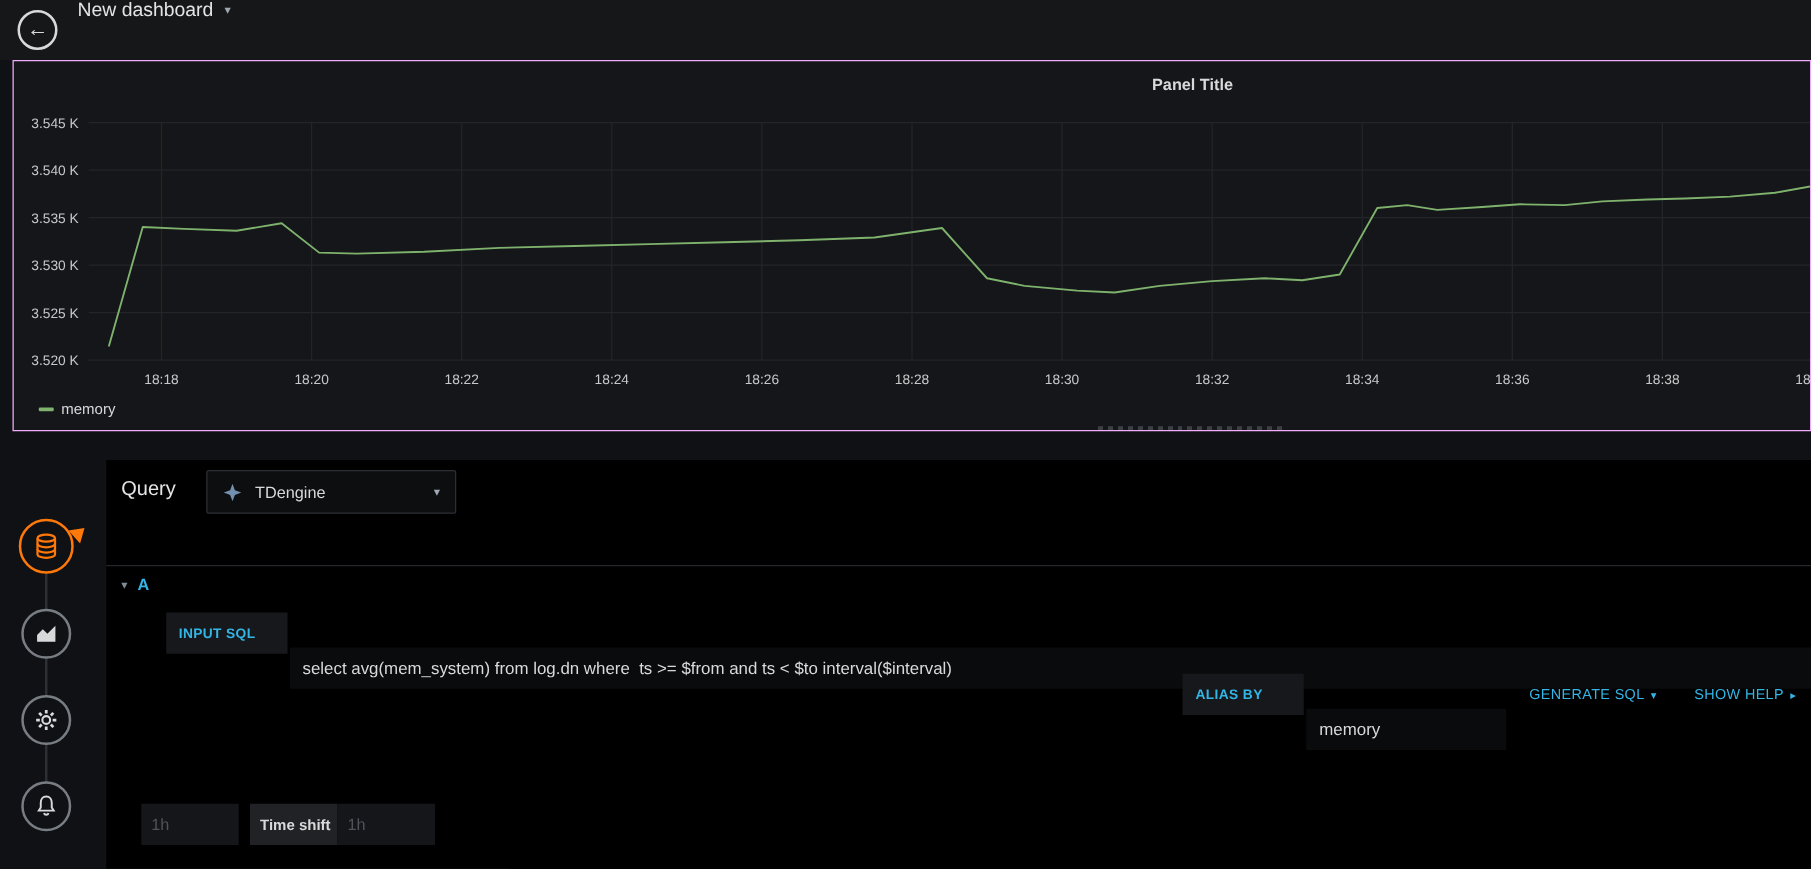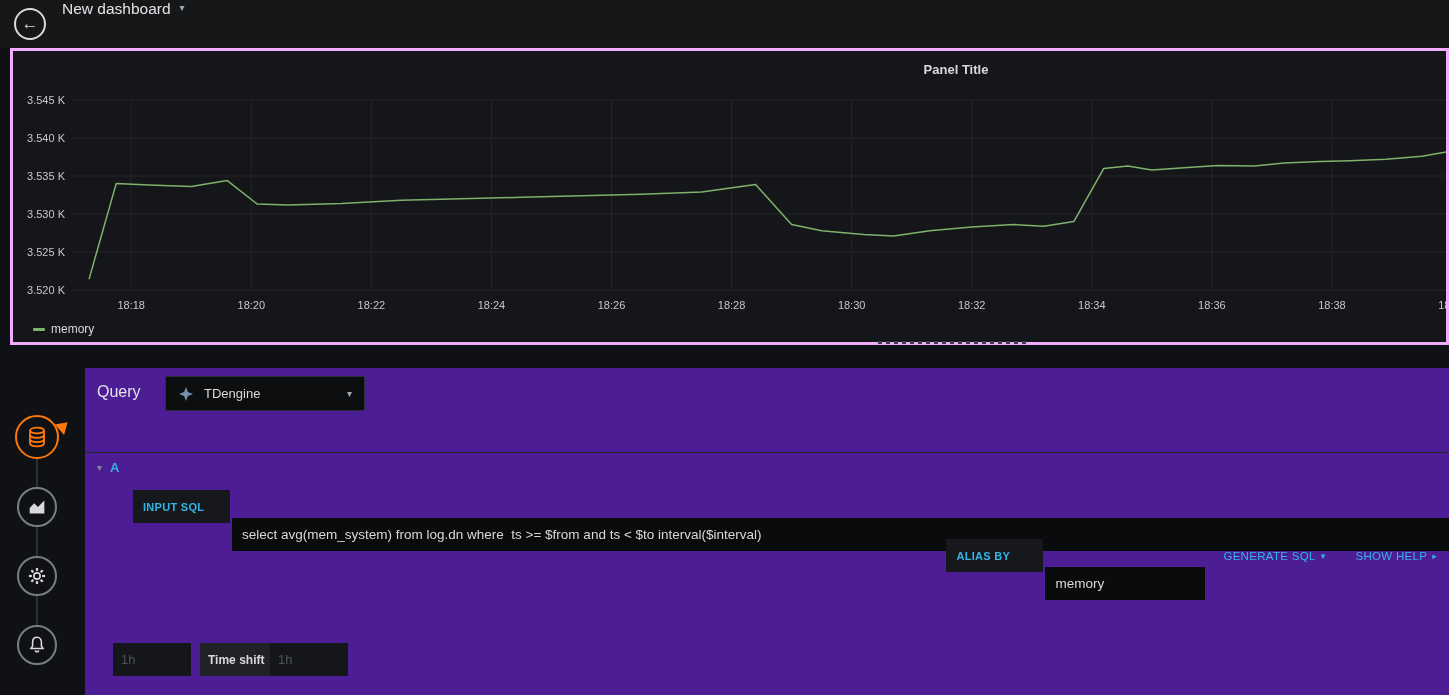--- a/index.html
+++ b/index.html
@@ -10,39 +10,39 @@
     font-family:"Liberation Sans", sans-serif; font-size:13px;
   }
   
   .header { position:absolute; left:0; top:0; width:1449px; height:48px; background:#161719; display:flex; align-items:center; }
   .back-btn { position:absolute; left:14px; top:8px; width:32px; height:32px; border:2px solid #d8d9da; border-radius:50%;
     display:flex; align-items:center; justify-content:center; color:#d8d9da; font-size:17px; cursor:pointer; background:transparent; }
   .dash-title { position:absolute; left:62px; top:0; height:48px; display:flex; gap:9px; cursor:pointer; }
   .dash-title .t { font-size:15.5px; font-weight:500; color:#e3e4e6; }
   .dash-title .c { font-size:10px; color:#9fa7b3; padding-top:2px; }
   
-  .panel { position:absolute; left:10px; top:48px; width:1439px; height:297px; background:#151619; border:3px solid #f0abfc; overflow:hidden; }
+  .panel { position:absolute; left:10px; top:48px; width:1439px; height:297px; background:#151619; border:1px solid #f0abfc; overflow:hidden; }
   .panel-title { position:absolute; left:943px; top:11px; transform:translateX(-50%); font-size:13px; font-weight:bold; color:#d8d9da; cursor:pointer; }
   #chart-svg { position:absolute; left:0; top:0; }
   .legend { position:absolute; left:20px; top:271px; display:flex; align-items:center; gap:6px; cursor:pointer; }
   .legend .swatch { width:12px; height:3px; border-radius:1px; }
   .legend .lbl { font-size:12px; color:#d8d9da; }
   .scroll-handle { position:absolute; left:878px; top:341px; width:151px; height:3px;
     background:repeating-linear-gradient(90deg,#3c3f44 0 4px,transparent 4px 8px); cursor:grab; }
   
   .tab-line { position:absolute; left:36px; top:420px; width:2px; height:240px; background:#2c2f34; }
   .tab { position:absolute; border-radius:50%; background:#101114; display:flex; align-items:center; justify-content:center; cursor:pointer; }
   .tab.queries { left:15px; top:415px; width:44px; height:44px; border:2px solid #ff780a; }
   .tab.viz     { left:17px; top:487px; width:40px; height:40px; border:2px solid #787d84; }
   .tab.general { left:17px; top:556px; width:40px; height:40px; border:2px solid #787d84; }
   .tab.alert   { left:17px; top:625px; width:40px; height:40px; border:2px solid #787d84; }
   .active-arrow { position:absolute; left:58px; top:419px; width:0; height:0;
     border-top:7px solid transparent; border-bottom:7px solid transparent; border-left:11px solid #ff780a; transform:rotate(-42deg); }
   
-  .editor { position:absolute; left:85px; top:368px; right:0; bottom:0; background:#4c1d95; }
+  .editor { position:absolute; left:85px; top:368px; right:0; bottom:0; background:#000000; }
   .query-label { position:absolute; left:12px; top:15px; font-size:16px; font-weight:500; color:#e3e4e6; }
   .ds-dropdown { position:absolute; left:80px; top:8px; width:200px; height:35px; background:#0d0e10; border:1px solid #2c2f34; border-radius:2px;
     display:flex; align-items:center; padding:2px 12px; gap:10px; cursor:pointer; }
   .ds-dropdown .name { flex:1; color:#d8d9da; font-size:13px; }
   .ds-dropdown .c { font-size:10px; color:#9fa7b3; }
   .row-divider { position:absolute; left:0; right:0; top:84px; height:1px; background:#24262b; }
   .ref-row { position:absolute; left:12px; top:92px; display:flex; align-items:center; gap:8px; cursor:pointer; }
   .ref-row .c { font-size:10px; color:#7e8b95; }
   .ref-row .ref { font-size:13px; font-weight:bold; color:#33b5e5; }
   .form-row { position:absolute; left:48px; right:0; height:33px; display:flex; }

